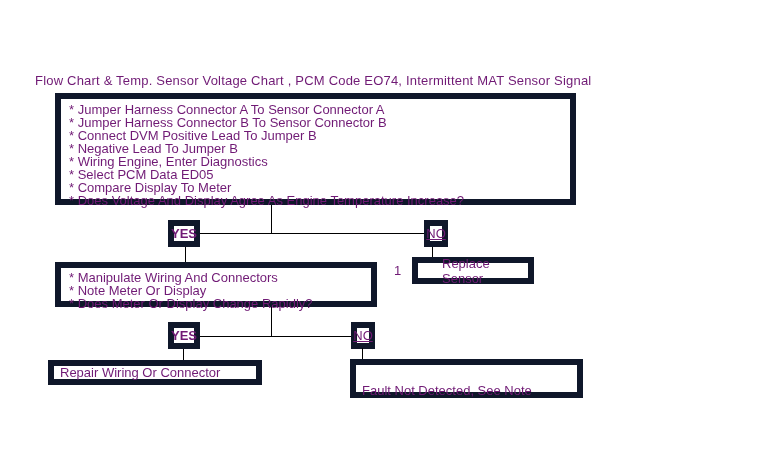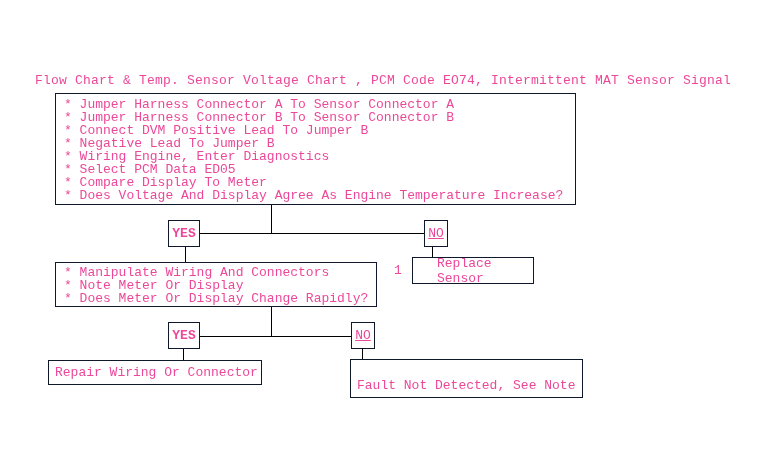--- a/index.html
+++ b/index.html
@@ -5,29 +5,29 @@
   html, body {
     margin: 0;
     padding: 0;
     background: #ffffff;
   }
   #screen {
     position: relative;
     width: 766px;
     height: 474px;
     background: #ffffff;
-    font-family: Liberation Mono, monospace;
+    font-family: Liberation Sans, sans-serif;
     font-size: 13px;
-    color: #ec4899;
+    color: #701a75;
     overflow: hidden;
   }
   .abs { position: absolute; }
   .box {
     position: absolute;
-    border: 1px solid #0f172a;
+    border: 6px solid #0f172a;
     background: #ffffff;
     box-sizing: border-box;
   }
   .line {
     position: absolute;
     background: #000000;
   }
   .steptext { line-height: 13px; white-space: pre; }
   .title { white-space: pre; letter-spacing: 0.2px; }
   .decision {

